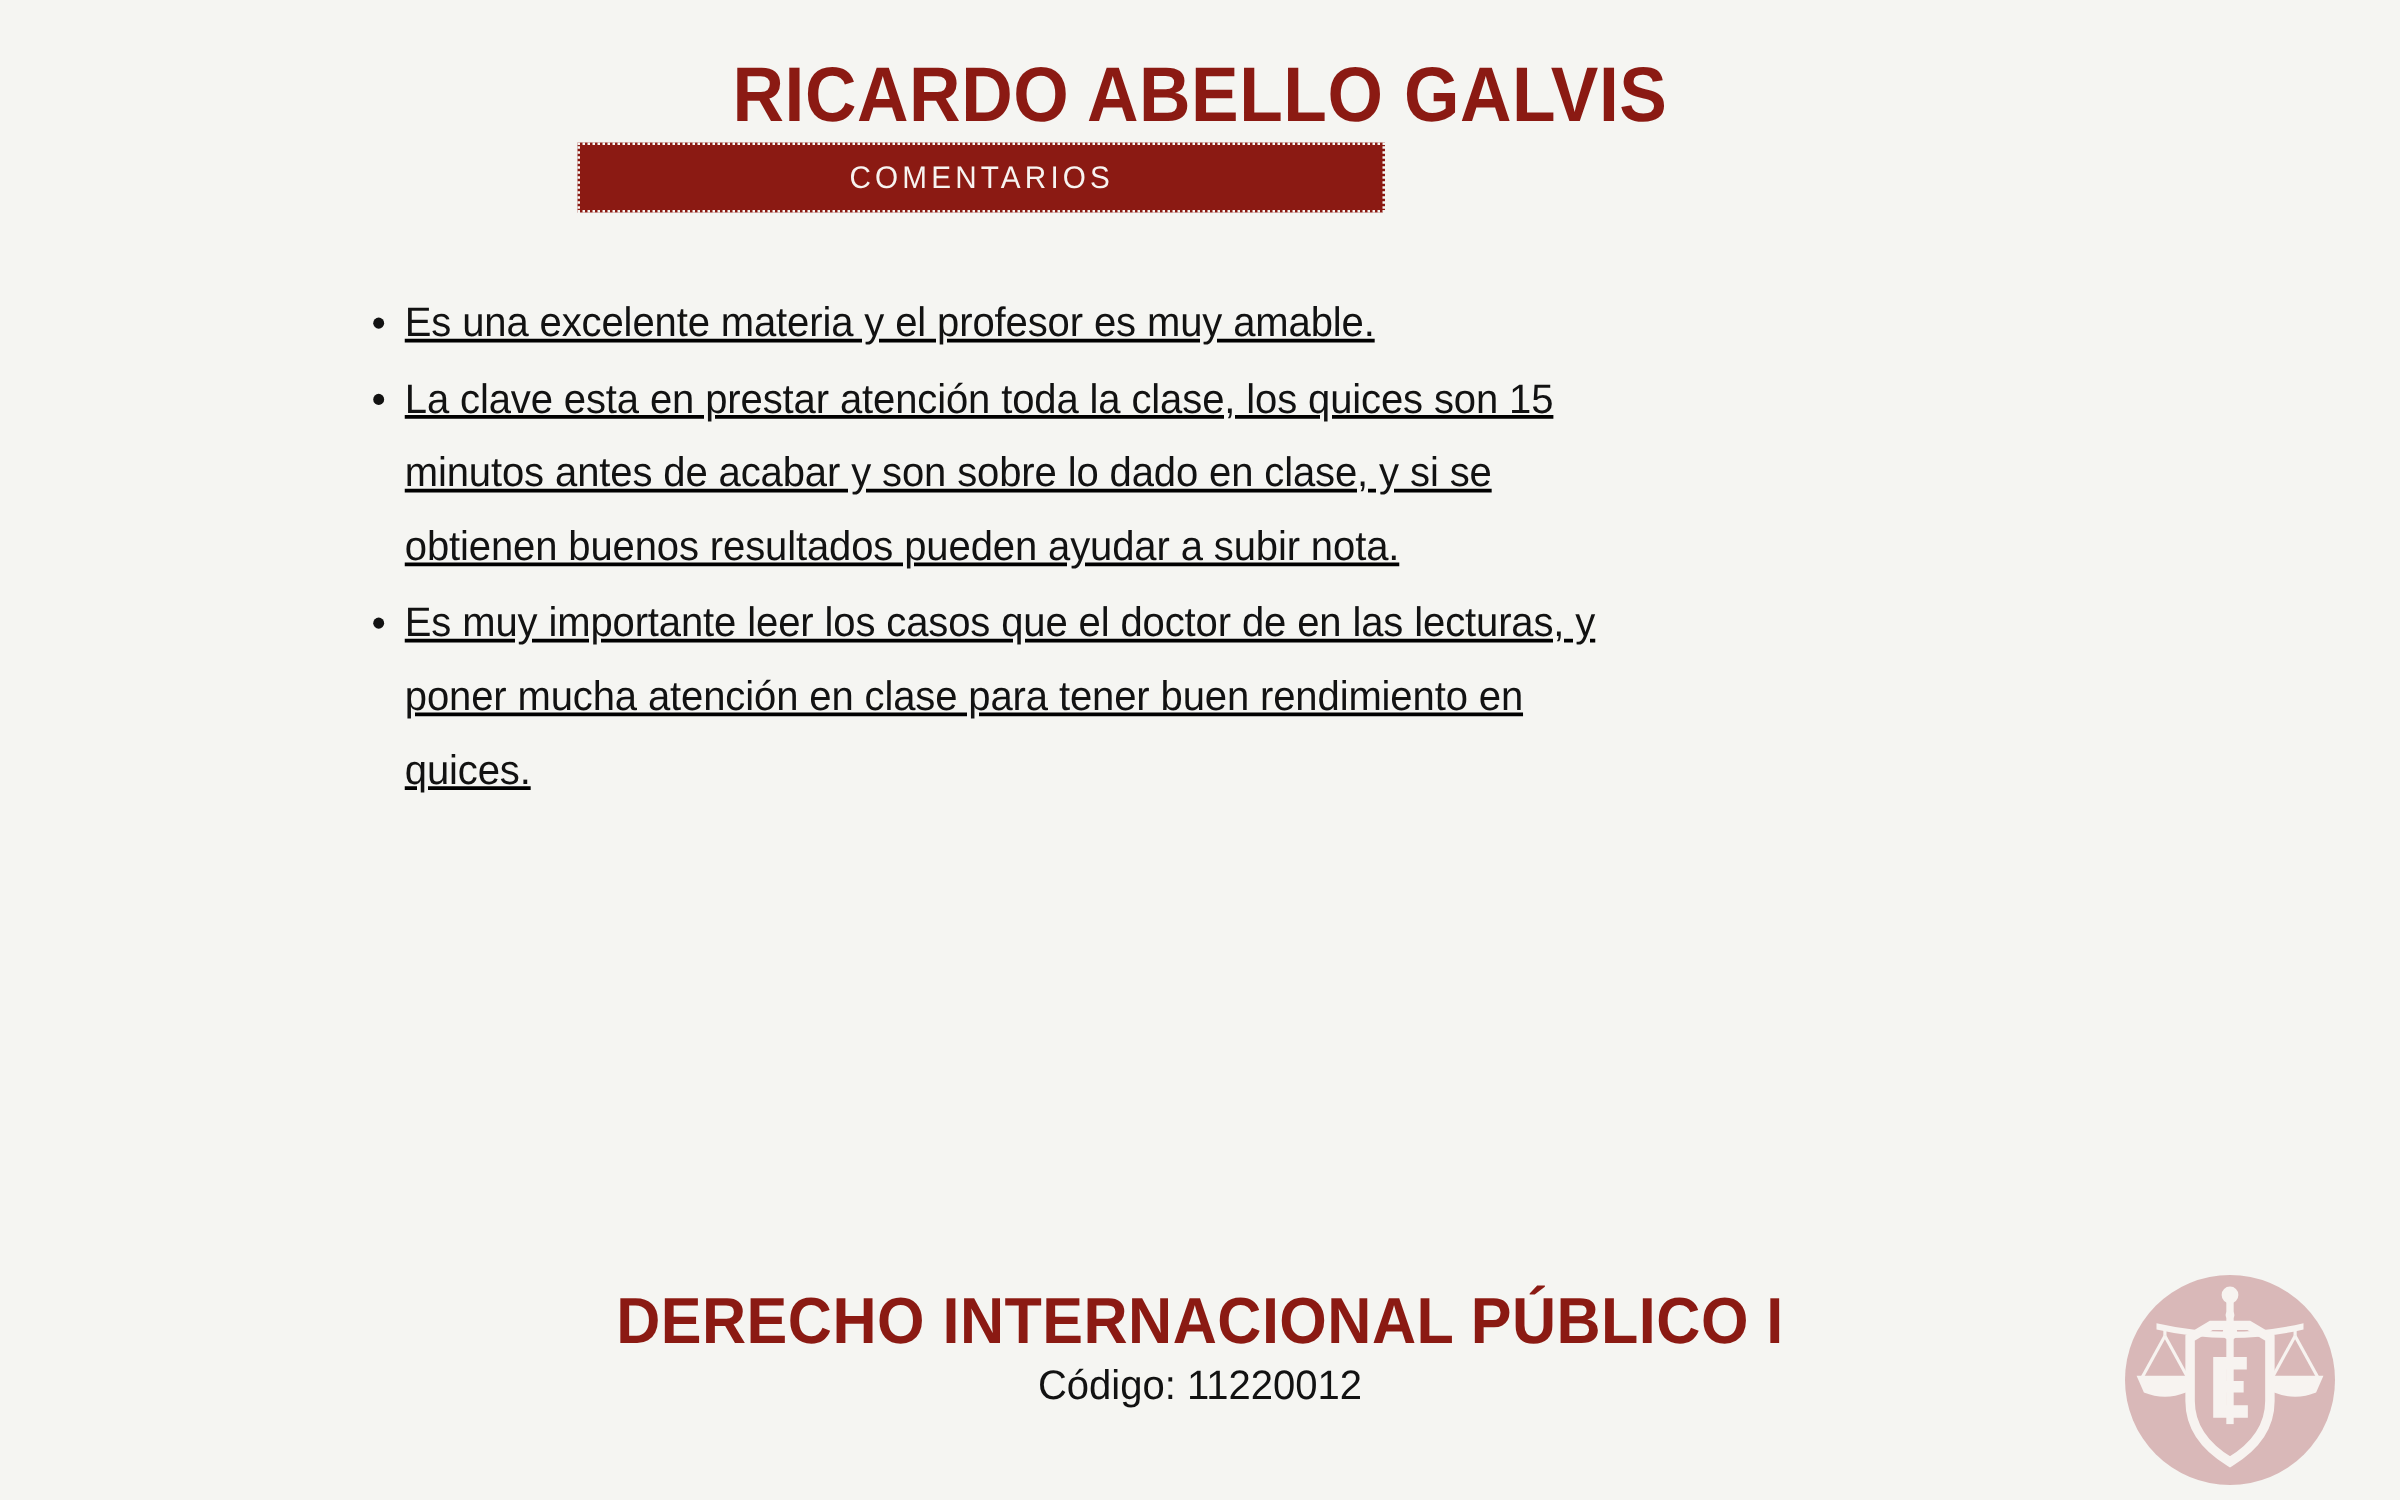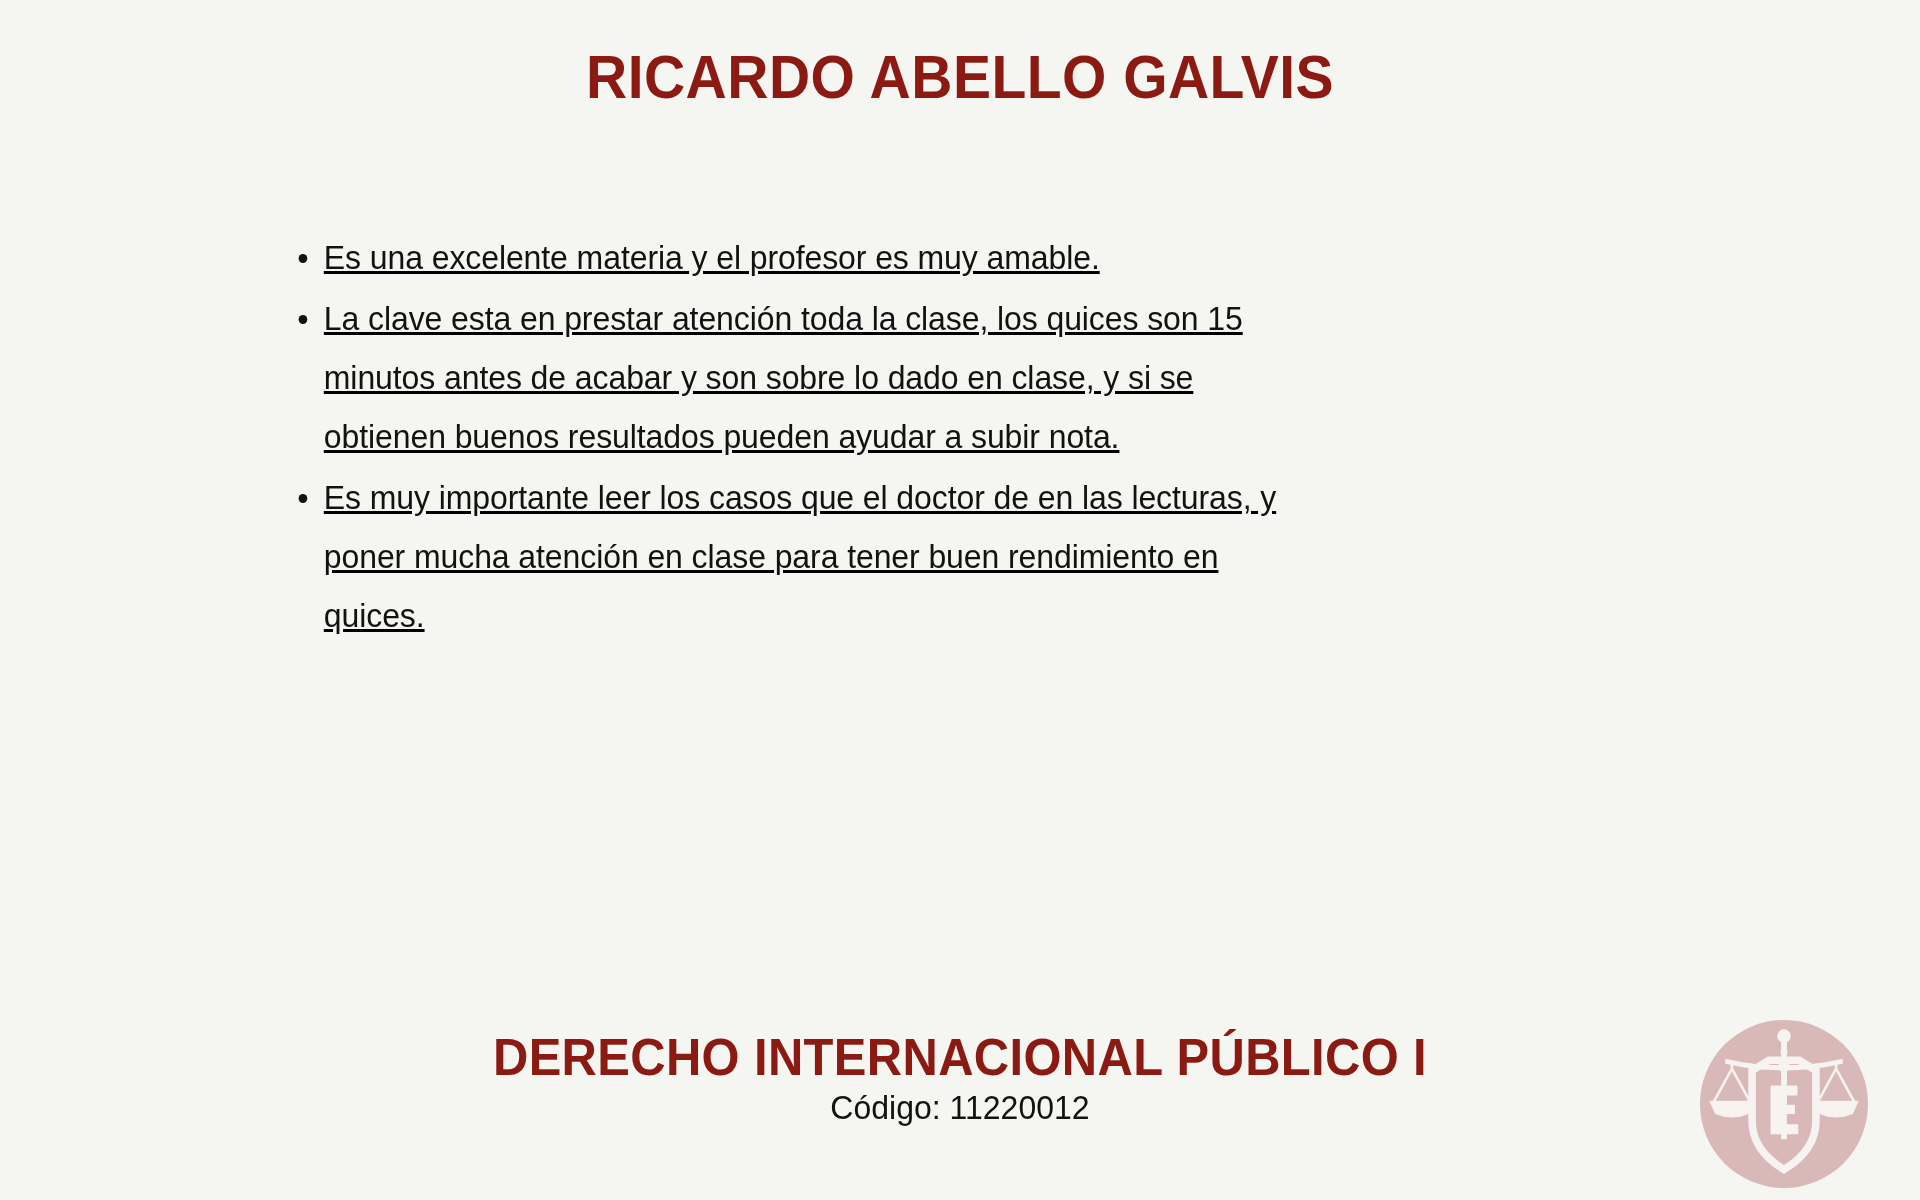--- a/index.html
+++ b/index.html
@@ -163,20 +163,23 @@
   .logo svg { display: block; width: 168px; height: 168px; }
 </style>
 </head>
 <body>
 
 <div class="slide">
 
   <div class="header">
     <div class="professor-name">RICARDO ABELLO GALVIS</div>
 
+    <div class="comentarios-banner">
+      <span class="banner-label">COMENTARIOS</span>
+    </div>
   </div>
 
   <div class="comments-area">
     <ul class="comments-list">
       <li>
         <span class="bullet-dot"></span>
         <span>Es una excelente materia y el profesor es muy amable.</span>
       </li>
       <li>
         <span class="bullet-dot"></span>

